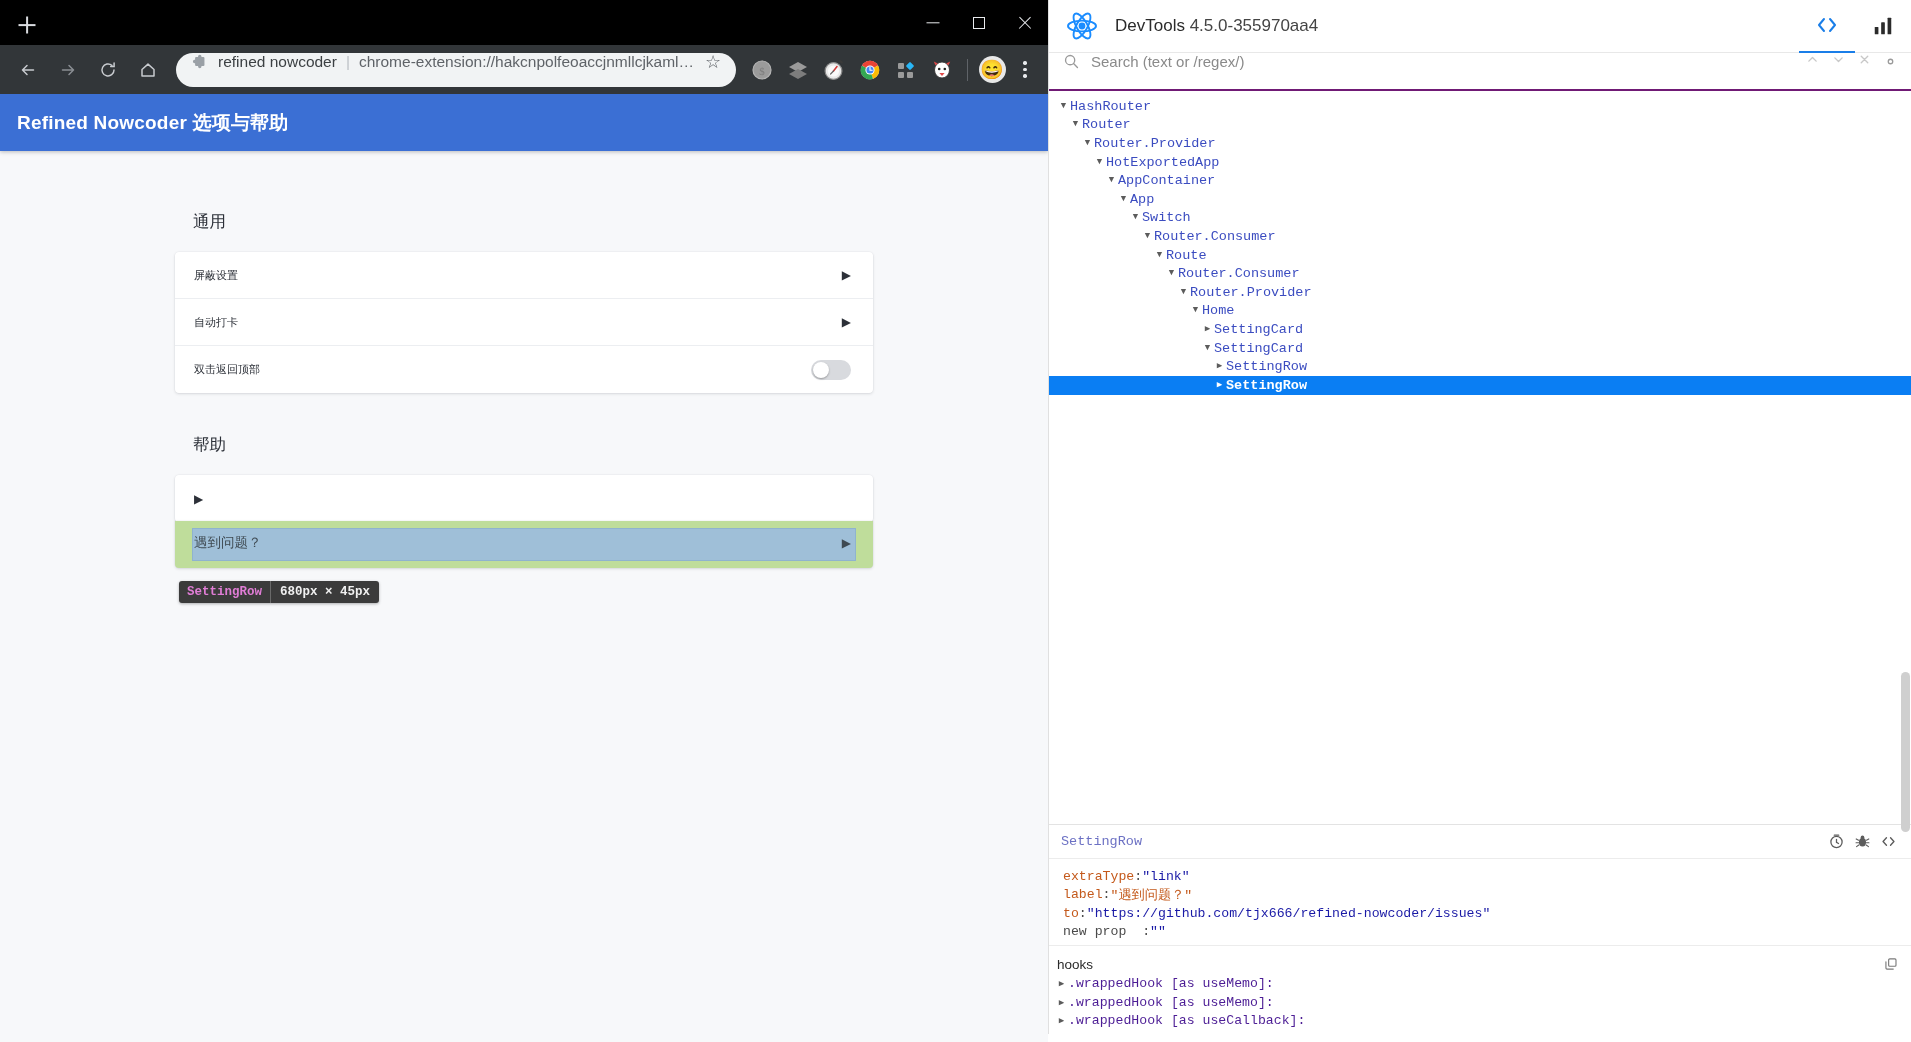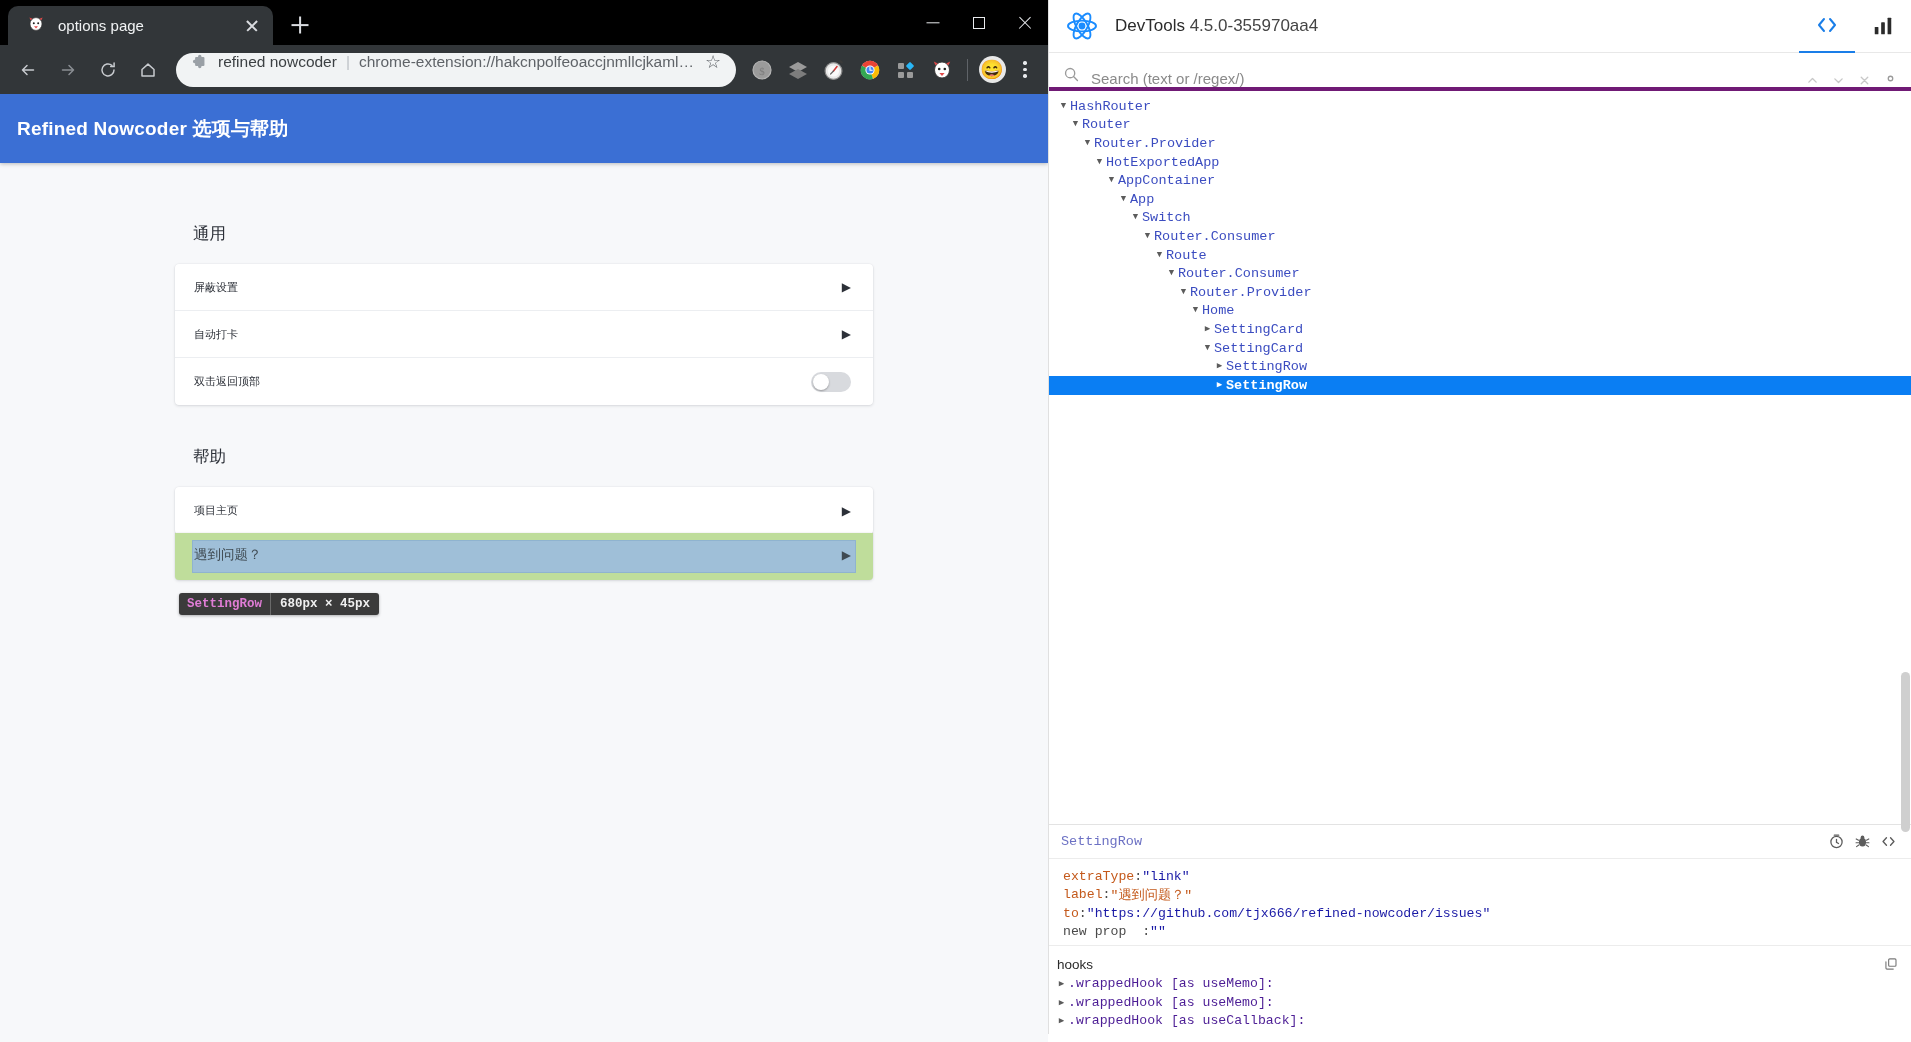--- a/index.html
+++ b/index.html
@@ -71,21 +71,21 @@
   .avatar {
     width: 27px; height: 27px; flex: 0 0 27px; border-radius: 50%; background: #e8e8e8;
     display: flex; align-items: center; justify-content: center; font-size: 19px; margin: 0 4px;
   }
   .kebab { width: 30px; flex: 0 0 30px; display: flex; flex-direction: column; align-items: center; justify-content: center; gap: 3px; }
   .kebab i { width: 3.4px; height: 3.4px; border-radius: 50%; background: #e8eaed; display: block; }
 
   
   .page { height: calc(1042px - 94px); background: #f7f8fa; overflow: hidden; position: relative; }
   .page-header {
-    height: 69px; background: #3b6fd4; display: flex; align-items: center; padding-left: 17px;
+    height: 57px; background: #3b6fd4; display: flex; align-items: center; padding-left: 17px;
     box-shadow: 0 1px 4px rgba(0,0,0,.25);
   }
   .page-header-title { color: #ffffff; font-size: 19px; font-weight: bold; letter-spacing: .2px; }
 
   .page-body { padding: 44px 0 0 0; }
   .content { width: 700px; margin-left: 175px; }
   .section-title { font-size: 16.5px; color: #2c3038; margin: 16px 0 19px 18px; }
   .section-title.second { margin-top: 41px; }
 
   .card {
@@ -137,22 +137,22 @@
   .dt-title { font-size: 17px; color: #2b2b2b; margin-left: 14px; flex: 1; }
   .dt-title .ver { color: #444; }
   .dt-tabs { display: flex; height: 53px; align-items: stretch; }
   .dt-tab {
     width: 56px; display: flex; align-items: center; justify-content: center; position: relative;
   }
   .dt-tab.active { border-bottom: 2px solid #1a7ee8; }
   .dt-tab svg { display: block; }
 
   .dt-search {
-    height: 38px; flex: 0 0 38px; display: flex; align-items: flex-end; padding: 0 8px 0 14px;
-    border-bottom: 4px solid #701a75; background: #ffffff;
+    height: 38px; flex: 0 0 38px; display: flex; align-items: flex-start; padding: 0 8px 0 14px;
+    border-bottom: 2px solid #701a75; background: #ffffff;
   }
   .dt-search-icon { width: 18px; flex: 0 0 18px; }
   .dt-search-input {
     flex: 1; border: none; outline: none; font-size: 15px; color: #8a8a8a; margin-left: 10px;
     font-family: "Liberation Sans", sans-serif; background: transparent;
   }
   .dt-search-input::placeholder { color: #8a8a8a; }
   .dt-sicon { width: 26px; flex: 0 0 26px; display: flex; align-items: center; justify-content: center; color: #c8c8c8; }
   .dt-sicon.dark { color: #9a9a9a; }
 
@@ -205,34 +205,20 @@
 </style>
 </head>
 <body>
 
 <div class="screen">
 
   <div class="browser">
 
     <div class="titlebar">
       <div class="tabstrip">
-        <div class="tab">
-          <span class="tab-favicon">
-            <svg width="18" height="18" viewBox="0 0 18 18">
-              <ellipse cx="9" cy="8" rx="6" ry="6.4" fill="#fff" stroke="#333" stroke-width=".7"></ellipse>
-              <path d="M3.6 4.2 L2.4 1.6 L5.6 2.8 Z" fill="#e04a4a"></path>
-              <path d="M14.4 4.2 L15.6 1.6 L12.4 2.8 Z" fill="#e04a4a"></path>
-              <circle cx="6.8" cy="7.3" r="1" fill="#222"></circle>
-              <circle cx="11.2" cy="7.3" r="1" fill="#222"></circle>
-              <path d="M7 10.2 h4 l-2 2.4 Z" fill="#e04a4a"></path>
-            </svg>
-          </span>
-          <span class="tab-title">options page</span>
-          <span class="tab-close"></span>
-        </div>
         <div class="newtab"></div>
       </div>
       <div class="winbtns">
         <div class="winbtn">
             <span class="m"></span>
           </div>
         <div class="winbtn">
             <span class="sq"></span>
           </div>
         <div class="winbtn">
@@ -362,21 +348,20 @@
             <div class="row">
               <span class="row-label">双击返回顶部</span>
               <span class="toggle"></span>
             </div>
           </div>
 
           
           <div class="section-title second">帮助</div>
           <div class="card">
             <div class="row">
-              <span class="row-label">项目主页</span>
               <span class="row-arrow">▶</span>
             </div>
           </div>
           <div class="card highlighted-card" style="margin-top:-1px;border-top-left-radius:0;border-top-right-radius:0;">
             <div class="row inspected">
               <span class="row-label">遇到问题？</span>
               <span class="row-arrow">▶</span>
             </div>
           </div>
 

